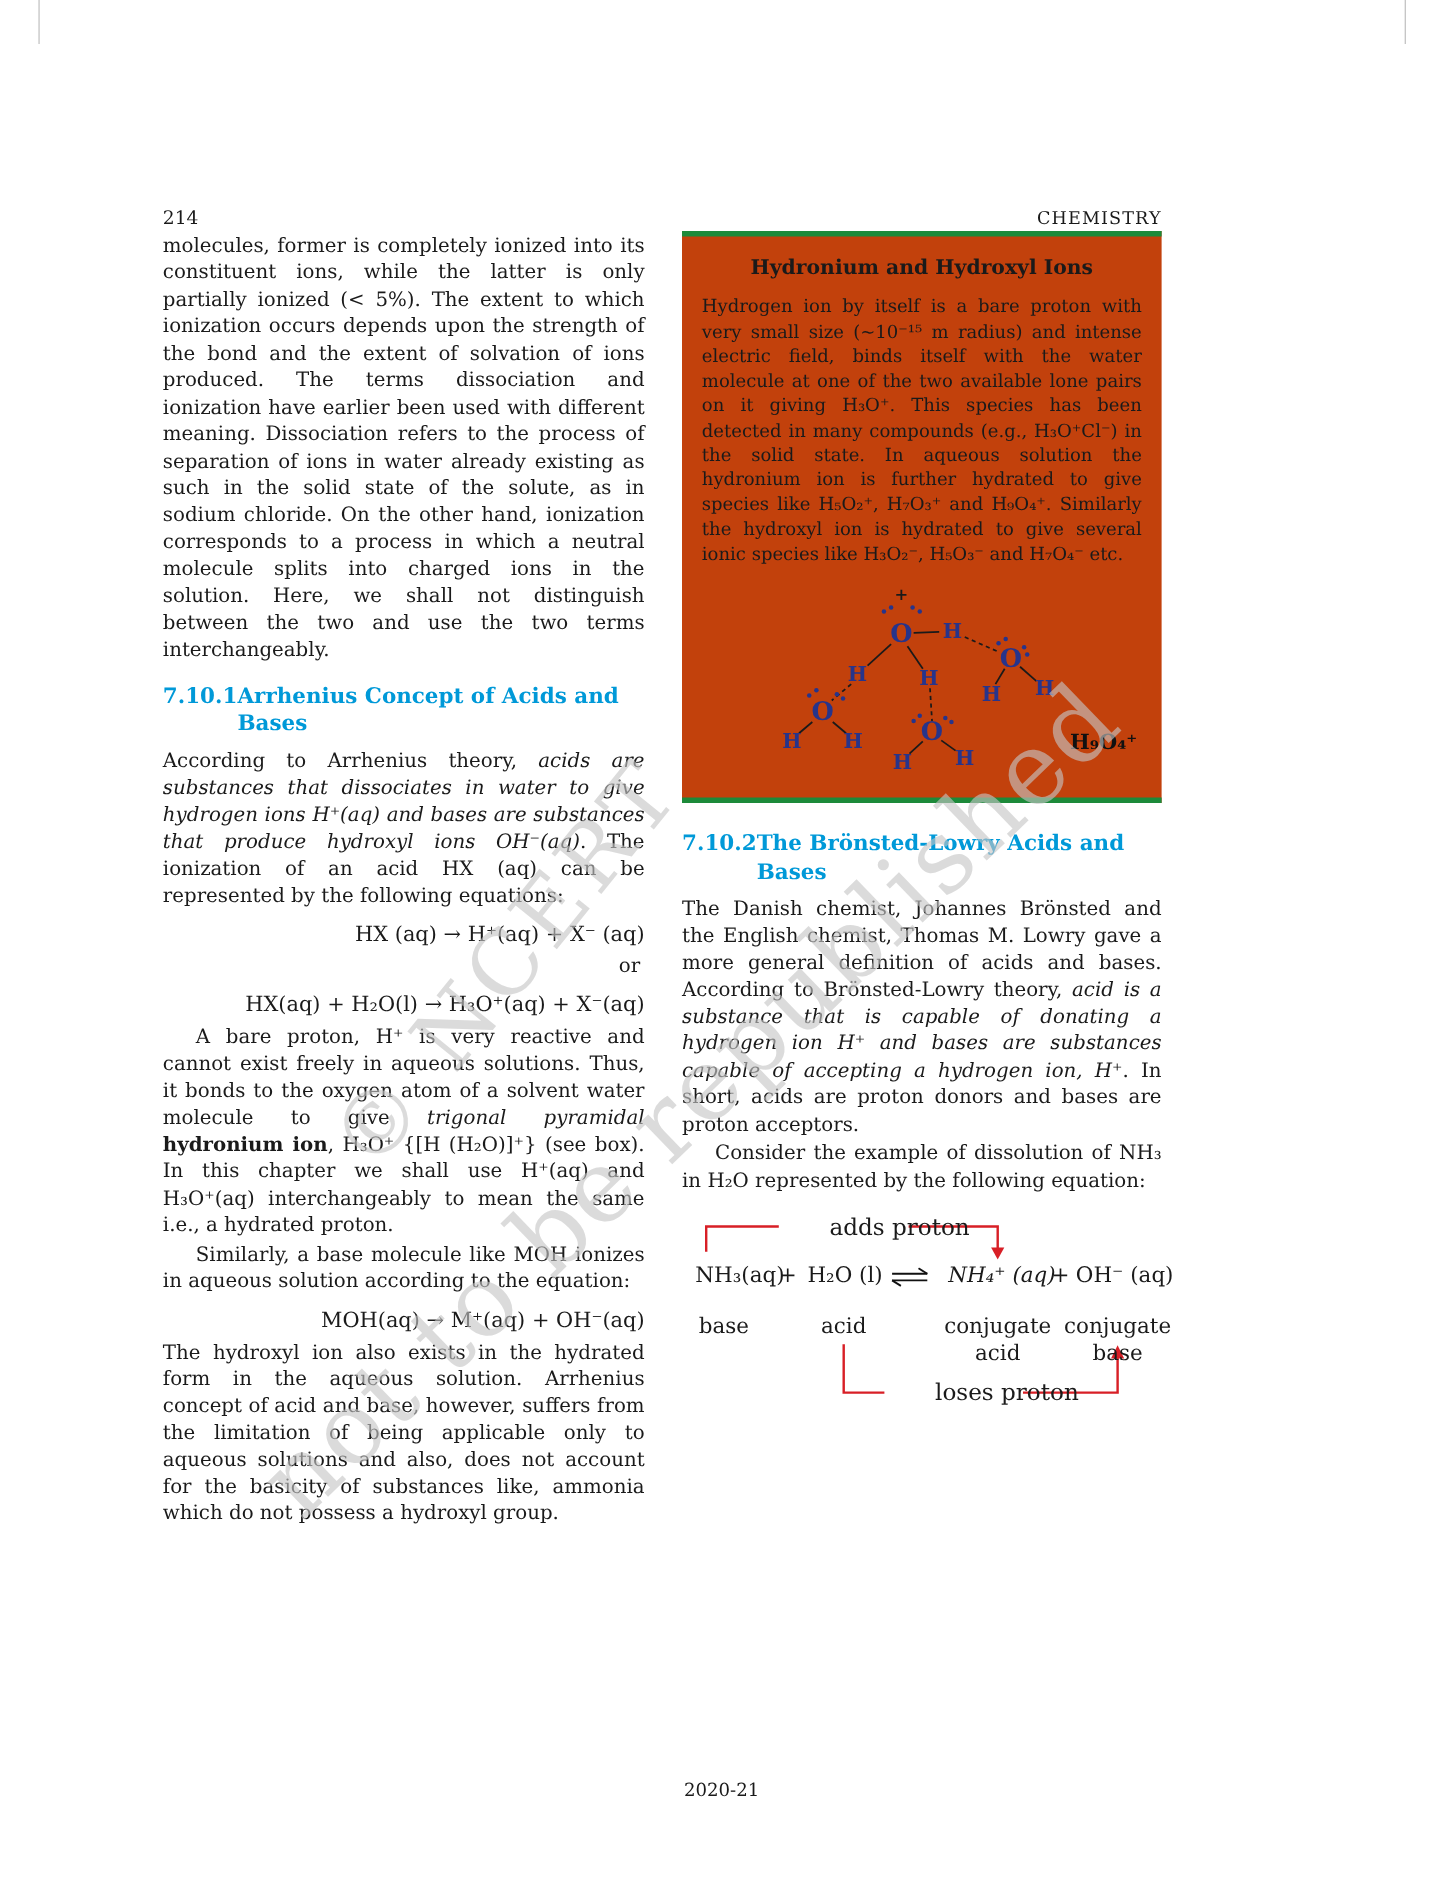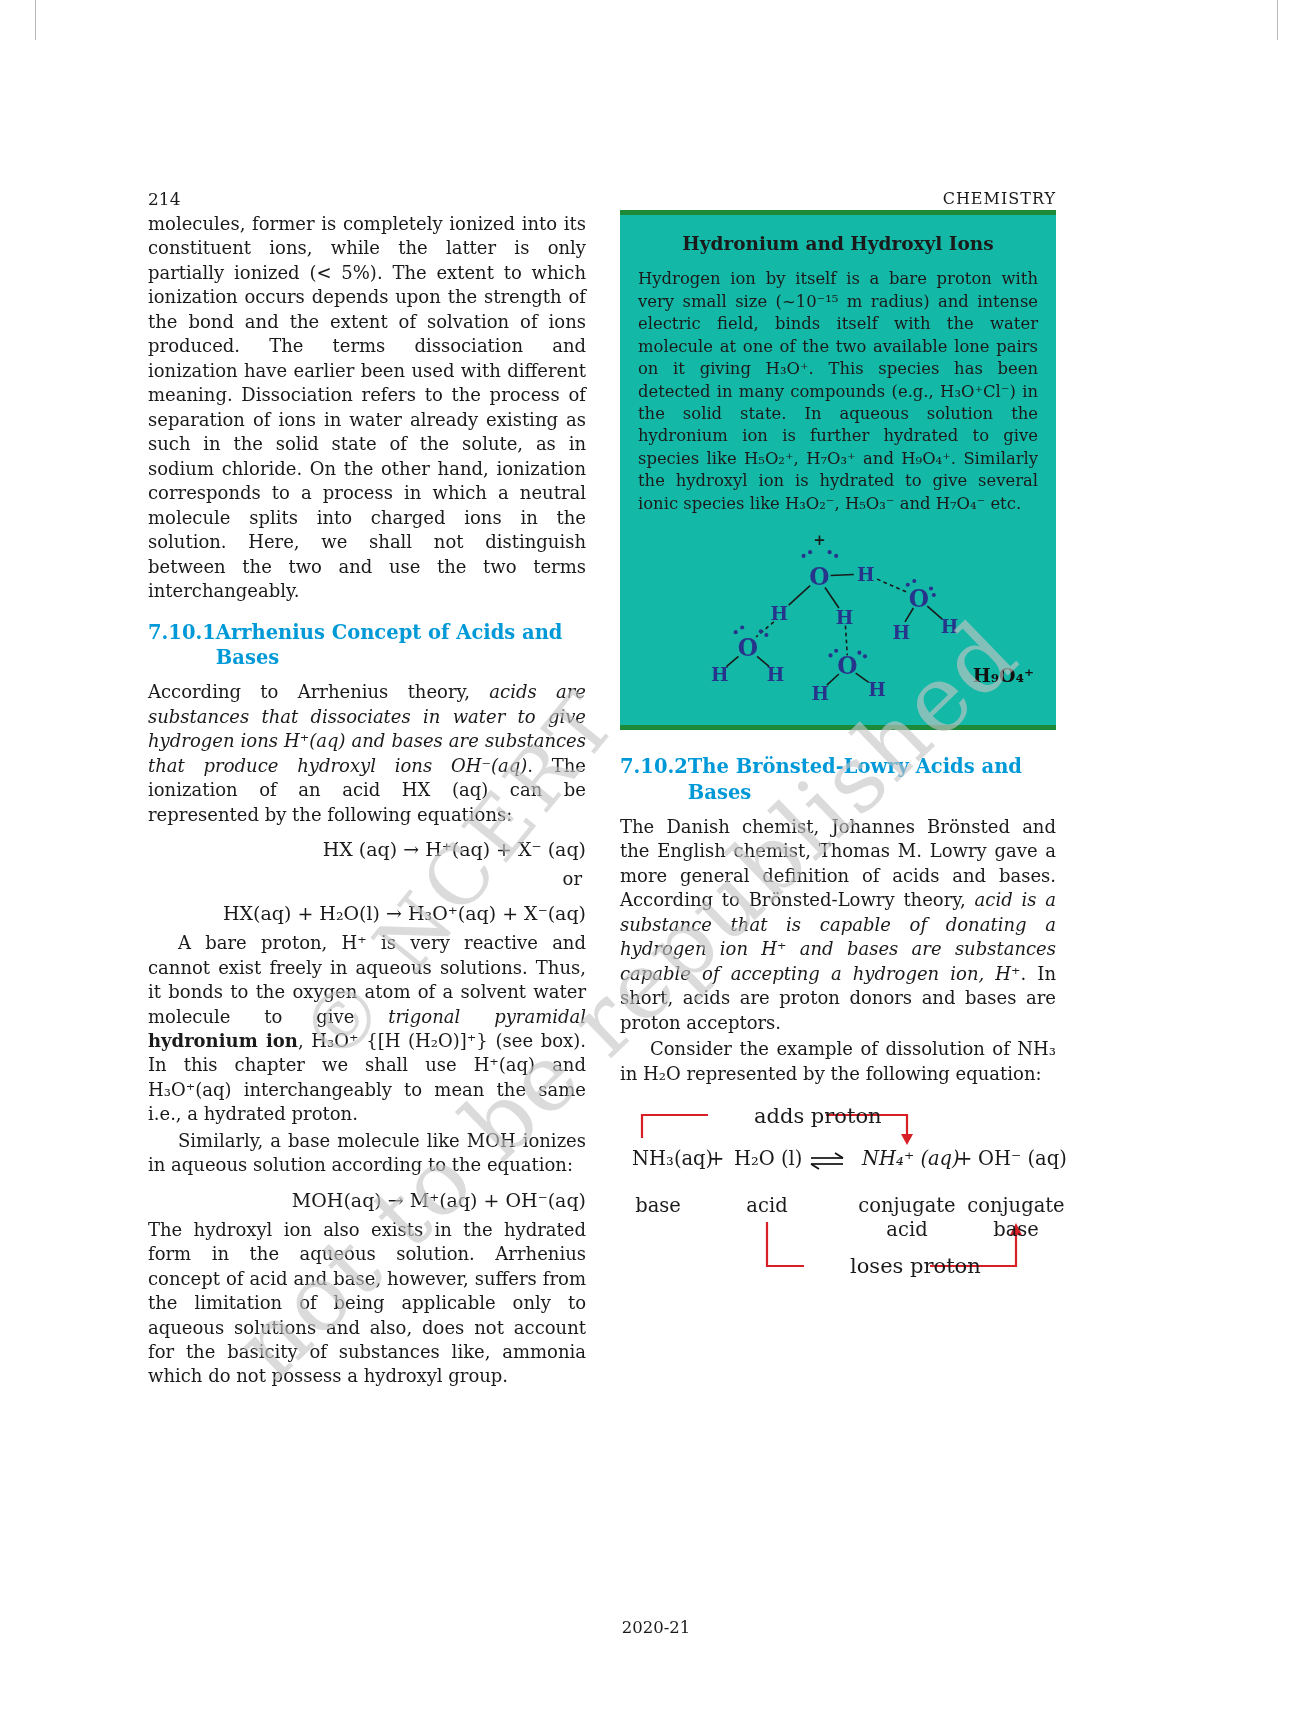--- a/index.html
+++ b/index.html
@@ -26,21 +26,21 @@
   em{font-style:italic;} strong{font-weight:bold;}
 
   h3.section-heading{margin:16px 0 10px;color:#0099d8;font-size:19.5px;line-height:1.3;
       display:flex;font-weight:bold;}
   h3.section-heading .sec-num{flex:0 0 auto;}
 
   .equation{text-align:right;font-size:19px;margin:10px 0 4px;}
   .eq-or{margin:4px;font-size:18px;}
 
   .green-box{border-top:5px solid #1d8a3a;border-bottom:5px solid #1d8a3a;
-      background:#14b8a6;padding:12px 18px 6px;margin-bottom:24px;}
+      background:#c2410c;padding:12px 18px 6px;margin-bottom:24px;}
   .green-box h4{margin:4px 0 12px;text-align:center;font-size:18.5px;}
   .box-text{font-size:16.4px;line-height:1.37;text-align:justify;margin:0;}
   .diagram{position:relative;height:196px;margin-top:8px;}
   .diagram svg{width:100%;height:100%;display:block;}
   .mol-label{position:absolute;right:4px;bottom:30px;font-weight:bold;font-size:19px;color:#111;}
 
   .reaction{position:relative;width:436px;height:192px;margin:16px 0 8px;}
   .rx-svg{position:absolute;left:0;top:0;}
   .red-line{fill:none;stroke:#d81f26;stroke-width:2.2;}
   .red-fill{fill:#d81f26;stroke:none;}

